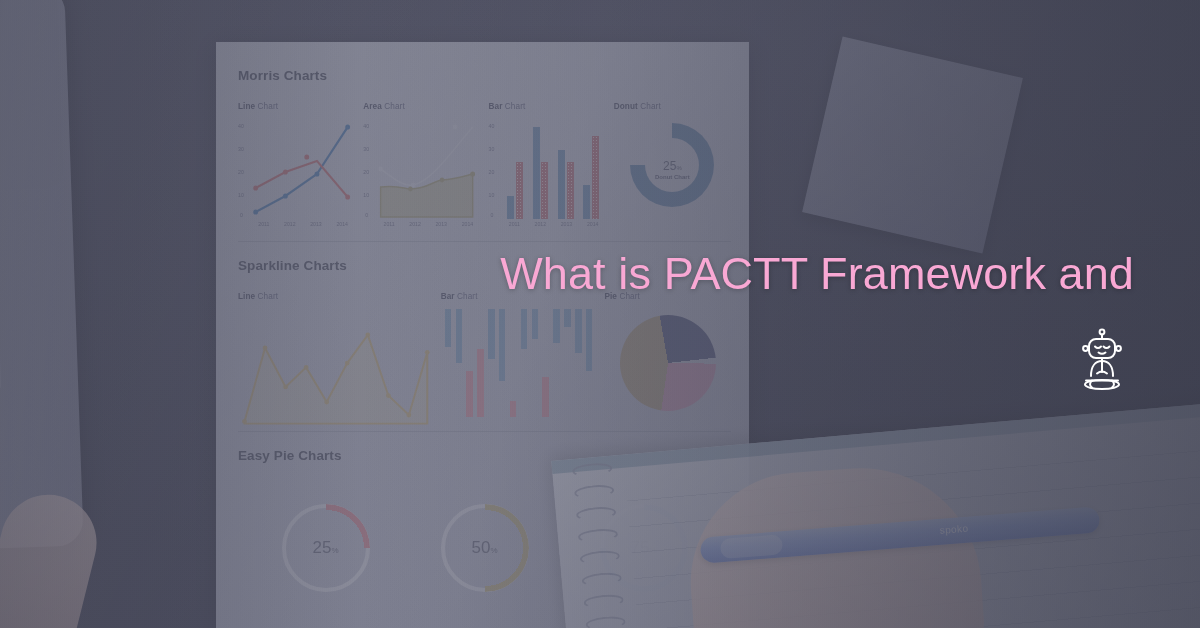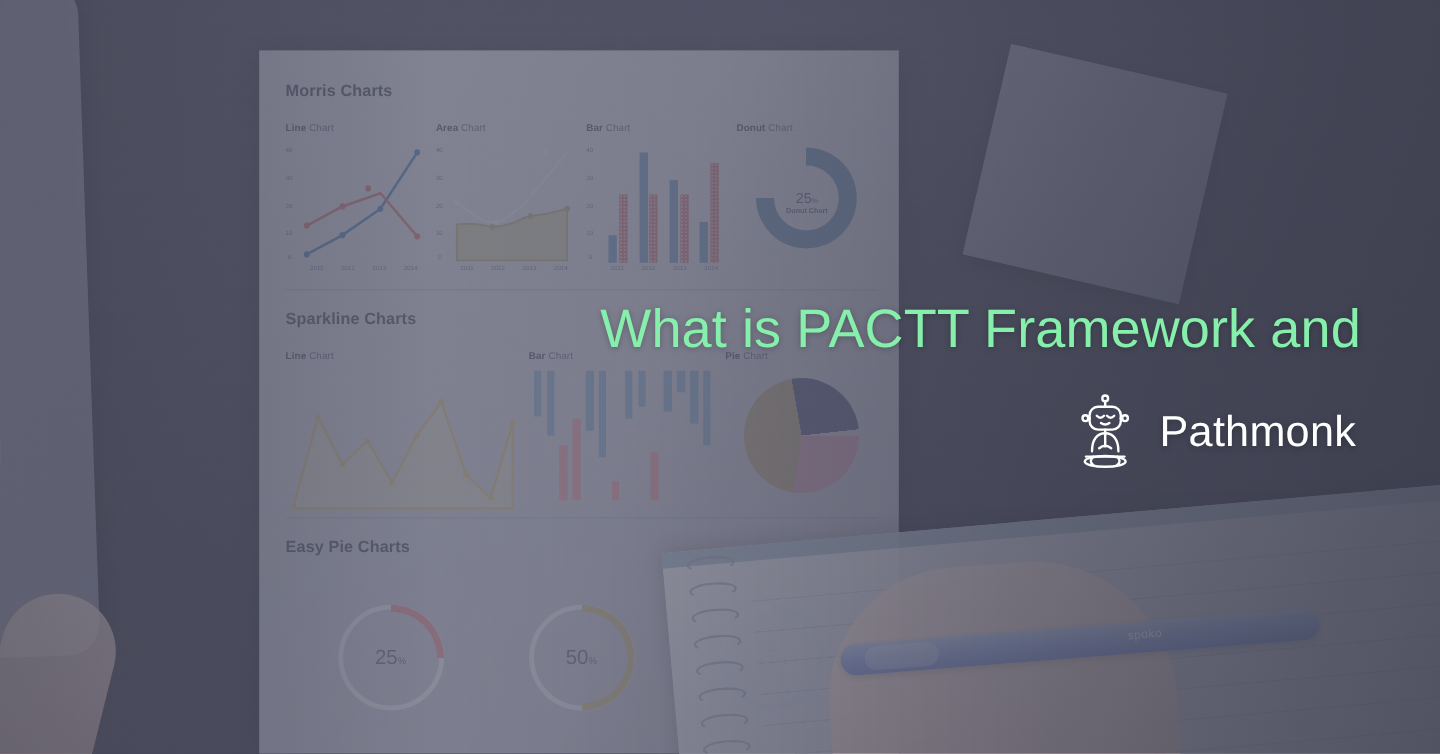--- a/index.html
+++ b/index.html
@@ -183,21 +183,21 @@
   }
   .tint2 {
     position:absolute; inset:0;
     background:linear-gradient(90deg, rgba(64,66,82,.30) 0%, rgba(64,66,82,0) 30%,
                rgba(64,66,82,.26) 62%, rgba(58,60,75,.52) 100%);
   }
 
   
   .fg { position:absolute; right:66px; top:246px; width:640px; text-align:right; }
   .headline {
-    color:#86efac; font-weight:300; font-size:45px; line-height:1.26;
+    color:#f9a8d4; font-weight:300; font-size:45px; line-height:1.26;
     letter-spacing:.1px; text-shadow:0 1px 5px rgba(0,0,0,.26);
   }
   .brand {
     display:flex; align-items:center; justify-content:flex-end;
     gap:17px; margin-top:25px; margin-right:4px;
   }
   .brand-name {
     color:#ffffff; font-weight:300; font-size:36px; letter-spacing:.2px;
     text-shadow:0 1px 5px rgba(0,0,0,.26);
   }
@@ -484,17 +484,16 @@
 
         <path d="M28 34 V44"></path>
 
         <path d="M23 45.5 q5 -4 10 0"></path>
 
         <path d="M12 52.5 H44"></path>
         <ellipse cx="28" cy="56.5" rx="17" ry="4.5"></ellipse>
         <path d="M18 52.5 q-4 4 0 7"></path>
         <path d="M38 52.5 q4 4 0 7"></path>
       </svg>
-      <div class="brand-name">Pathmonk</div>
     </div>
   </div>
 
 </div>
 
 </body></html>

